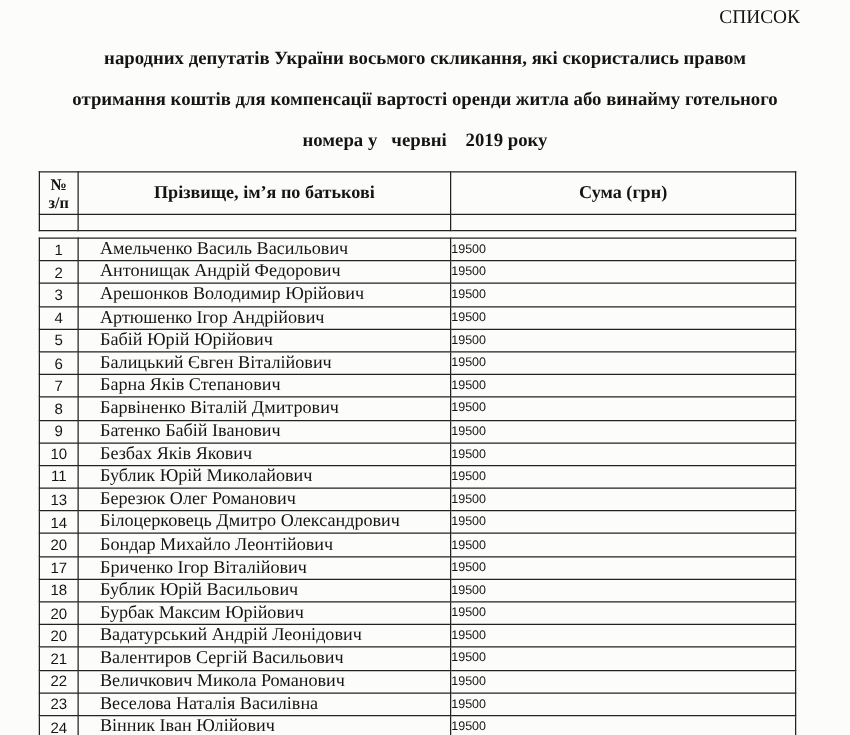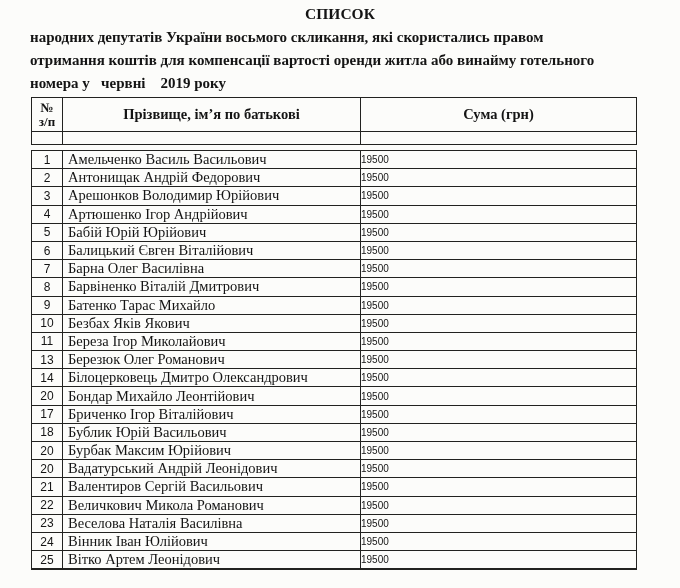--- a/index.html
+++ b/index.html
@@ -11,32 +11,32 @@
     height: 588px;
     background: #fcfcfa;
     font-family: "Liberation Serif", serif;
     color: #141414;
     overflow: hidden;
   }
   .doc {
     padding-top: 4px;
   }
   .doc-title {
-    text-align: center;
-    font-weight: bold;
+    text-align: right;
+    font-weight: normal;
     font-size: 15.5px;
     line-height: 19px;
     margin: 0 40px;
   }
   .doc-subtitle {
-    text-align: left;
+    text-align: center;
     font-weight: bold;
     font-size: 15px;
     line-height: 18px;
-    margin: 5px 30px;
+    margin: 15px 30px;
     white-space: pre-wrap;
   }
   .tables {
     margin-left: 31px;
     width: 605px;
   }
   table {
     border-collapse: collapse;
     table-layout: fixed;
     width: 605px;
@@ -76,21 +76,21 @@
   .data-table tr:last-child td {
     border-bottom-width: 2px;
   }
   td.col-num {
     font-family: "Liberation Sans", sans-serif;
     font-size: 12px;
     text-align: center;
   }
   td.col-name {
     font-size: 14.5px;
-    padding-left: 5px;
+    padding-left: 17px;
     white-space: nowrap;
   }
   td.col-sum {
     font-family: "Liberation Sans", sans-serif;
     font-size: 10px;
     text-align: left;
   }
 </style>
 </head>
 <body>
@@ -160,41 +160,41 @@
             <td class="col-name">Бабій Юрій Юрійович</td>
             <td class="col-sum">19500</td>
           </tr>
           <tr>
             <td class="col-num">6</td>
             <td class="col-name">Балицький Євген Віталійович</td>
             <td class="col-sum">19500</td>
           </tr>
           <tr>
             <td class="col-num">7</td>
-            <td class="col-name">Барна Олег Василівна</td>
+            <td class="col-name">Барна Яків Степанович</td>
             <td class="col-sum">19500</td>
           </tr>
           <tr>
             <td class="col-num">8</td>
             <td class="col-name">Барвіненко Віталій Дмитрович</td>
             <td class="col-sum">19500</td>
           </tr>
           <tr>
             <td class="col-num">9</td>
-            <td class="col-name">Батенко Тарас Михайло</td>
+            <td class="col-name">Батенко Бабій Іванович</td>
             <td class="col-sum">19500</td>
           </tr>
           <tr>
             <td class="col-num">10</td>
             <td class="col-name">Безбах Яків Якович</td>
             <td class="col-sum">19500</td>
           </tr>
           <tr>
             <td class="col-num">11</td>
-            <td class="col-name">Береза Ігор Миколайович</td>
+            <td class="col-name">Бублик Юрій Миколайович</td>
             <td class="col-sum">19500</td>
           </tr>
           <tr>
             <td class="col-num">13</td>
             <td class="col-name">Березюк Олег Романович</td>
             <td class="col-sum">19500</td>
           </tr>
           <tr>
             <td class="col-num">14</td>
             <td class="col-name">Білоцерковець Дмитро Олександрович</td>

